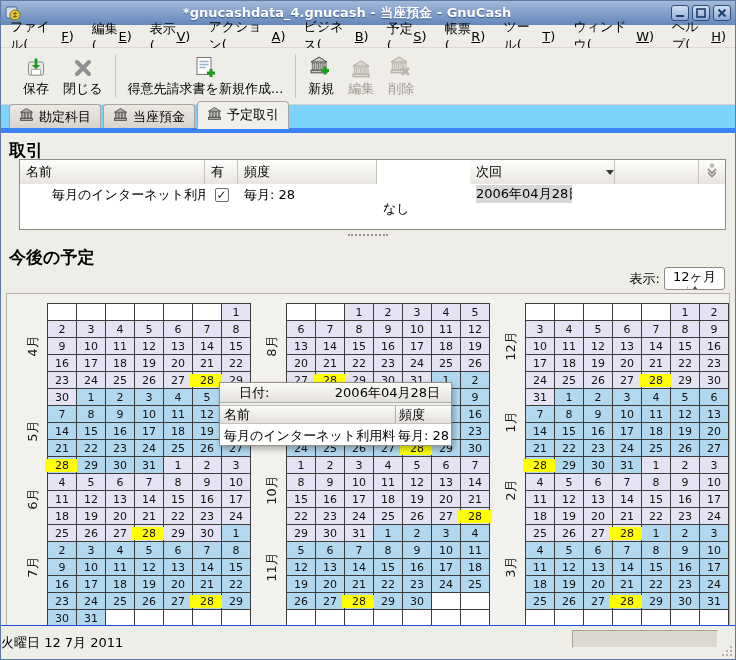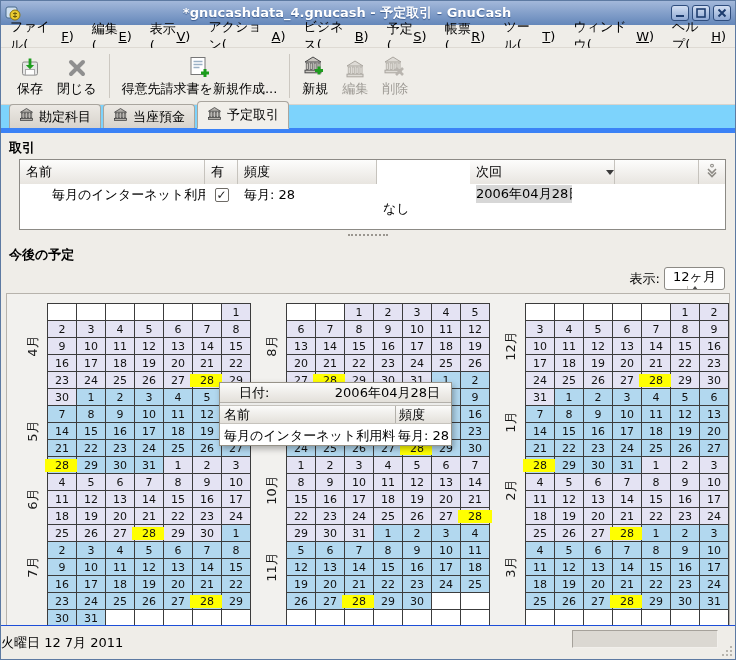--- a/index.html
+++ b/index.html
@@ -13,38 +13,38 @@
     white-space:nowrap;overflow:hidden;}
   .app-icon{width:18px;height:16px;display:flex;align-items:center;}
   .winbtns{display:flex;gap:3px;}
   .wbtn{width:18px;height:16px;border:1px solid #2f4d7d;border-radius:3px;
     background:linear-gradient(#d3dff2,#8fa9d4);display:flex;align-items:center;justify-content:center;}
   
   .menubar{height:23px;display:flex;align-items:stretch;background:#efede8;border-bottom:1px solid #dedad3;
     font-size:13px;flex:0 0 auto;}
   .menu-item{display:flex;align-items:center;padding:0 9px;cursor:default;}
   
-  .toolbar{height:57px;display:flex;align-items:center;padding:2px 9px;background:#efede8;
+  .toolbar{height:57px;display:flex;align-items:center;padding:2px 15px;background:#efede8;
     border-bottom:1px solid #d8d4cd;flex:0 0 auto;}
   .tb-btn{display:flex;flex-direction:column;align-items:center;justify-content:flex-end;gap:1px;
     padding:3px 7px;font-size:13px;border-radius:3px;min-width:40px;}
   .tb-btn.disabled{color:#9d9a94;}
   .tb-ic{height:24px;display:flex;align-items:flex-end;}
   .tb-lb{white-space:nowrap;}
   .tb-sep{width:1px;height:44px;background:#ccc8c1;margin:0 5px;}
   
   .tabsbar{height:28px;display:flex;align-items:flex-end;padding-left:8px;background:#7dd3fc;
     border-bottom:5px solid #3b82f6;flex:0 0 auto;font-family:Liberation Serif, serif;}
   .tab{display:flex;align-items:center;gap:5px;padding:0 9px;font-size:13px;height:24px;
     border:1px solid #a9a59e;border-bottom:none;border-radius:4px 4px 0 0;
     background:linear-gradient(#ece9e4,#d7d3cc);margin-right:2px;}
   .tab.active{background:#f1efea;height:28px;margin-bottom:-1px;border-bottom:1px solid #f1efea;z-index:2;}
   
   .content{flex:1;position:relative;background:#efede8;overflow:hidden;}
-  .section-label{font-weight:bold;font-size:13px;margin:6px 16px 2px 8px;height:18px;}
+  .section-label{font-weight:bold;font-size:17px;margin:6px 16px 2px 8px;height:18px;}
   .sx-table{margin:0 9px 0 18px;border:1px solid #8c8a85;background:#fff;}
   .sx-header{display:flex;height:24px;}
   .hcell{border-right:1px solid #c6c3bd;background:linear-gradient(#fdfdfc,#e8e5e0);display:flex;
     align-items:center;padding-left:6px;font-size:13px;white-space:nowrap;overflow:hidden;}
   .hcell:last-child{border-right:none;padding-left:0;justify-content:center;}
   .sort-arrow{width:0;height:0;border-left:4px solid transparent;border-right:4px solid transparent;
     border-top:5px solid #3a3a3a;margin-left:30px;}
   .col-name{width:185px;} .col-enabled{width:33px;} .col-freq{width:139px;} .col-last{width:93px;margin-top:28px;}
   .col-next{width:145px;justify-content:space-between;} .col-fill{flex:1;} .col-picker{width:26px;}
   .sx-body{height:45px;}
@@ -106,21 +106,21 @@
 <div class="window">
 
   <div class="titlebar">
     <span class="app-icon">
       <svg width="16" height="16" viewBox="0 0 16 16">
           <rect x="1" y="2" width="11" height="11" rx="2" fill="#cfe0f0" stroke="#4a6a8c"></rect>
           <circle cx="10" cy="10" r="5" fill="#e8c931" stroke="#8a7411"></circle>
           <path d="M10 7v6M8 8.5h4M8 11.5h4" stroke="#6b5a0e" stroke-width="1" fill="none"></path>
         </svg>
     </span>
-    <span class="title">*gnucashdata_4.gnucash - 予定取引 - GnuCash</span>
+    <span class="title">*gnucashdata_4.gnucash - 当座預金 - GnuCash</span>
     <span class="winbtns">
       <span class="wbtn">
           <svg width="10" height="10">
             <path d="M1 8h8" stroke="#1d3c6e" stroke-width="2"></path>
           </svg>
         </span>
       <span class="wbtn">
           <svg width="10" height="10">
             <rect x="1" y="1" width="8" height="8" fill="none" stroke="#1d3c6e" stroke-width="1.6"></rect>
           </svg>

